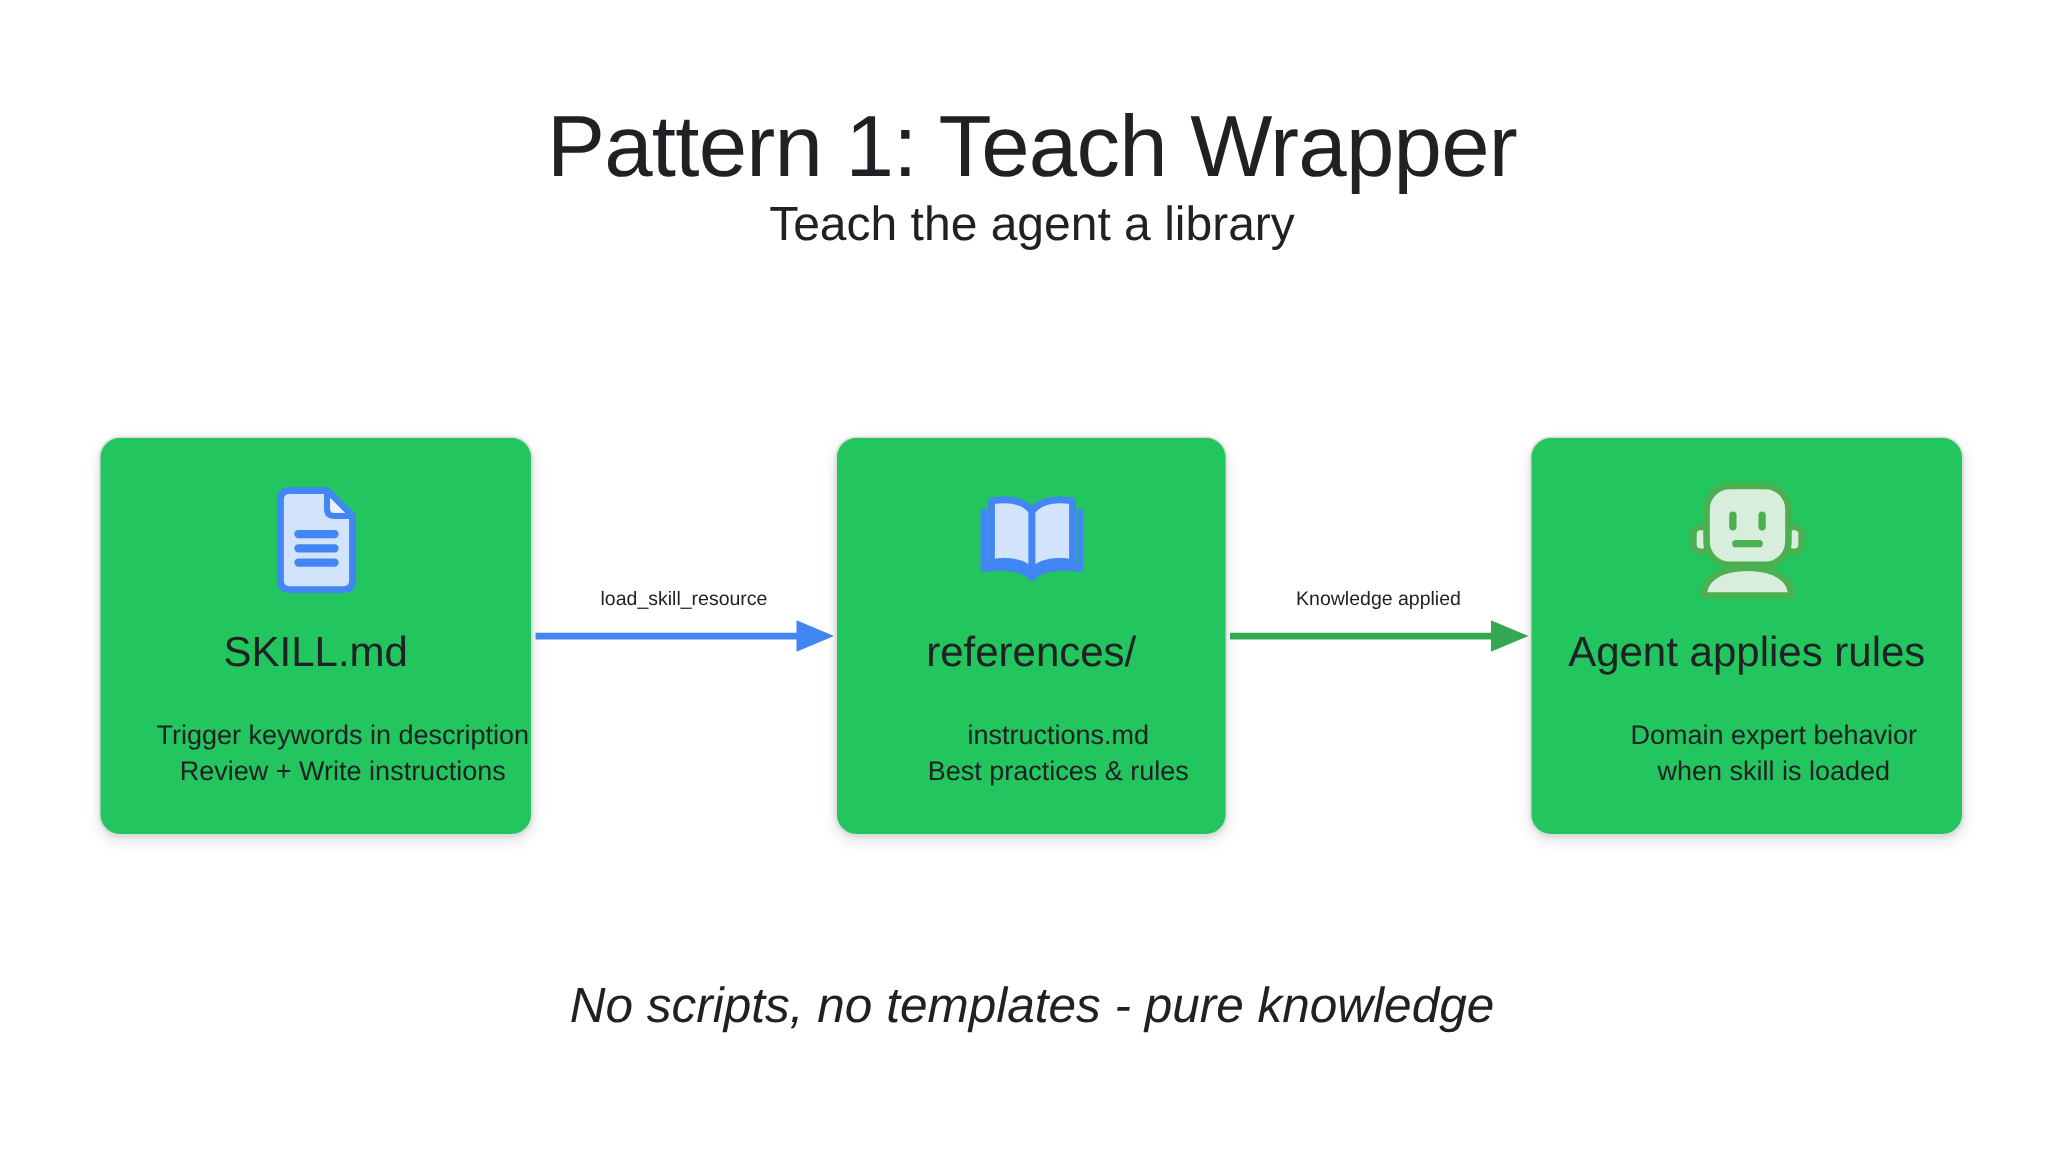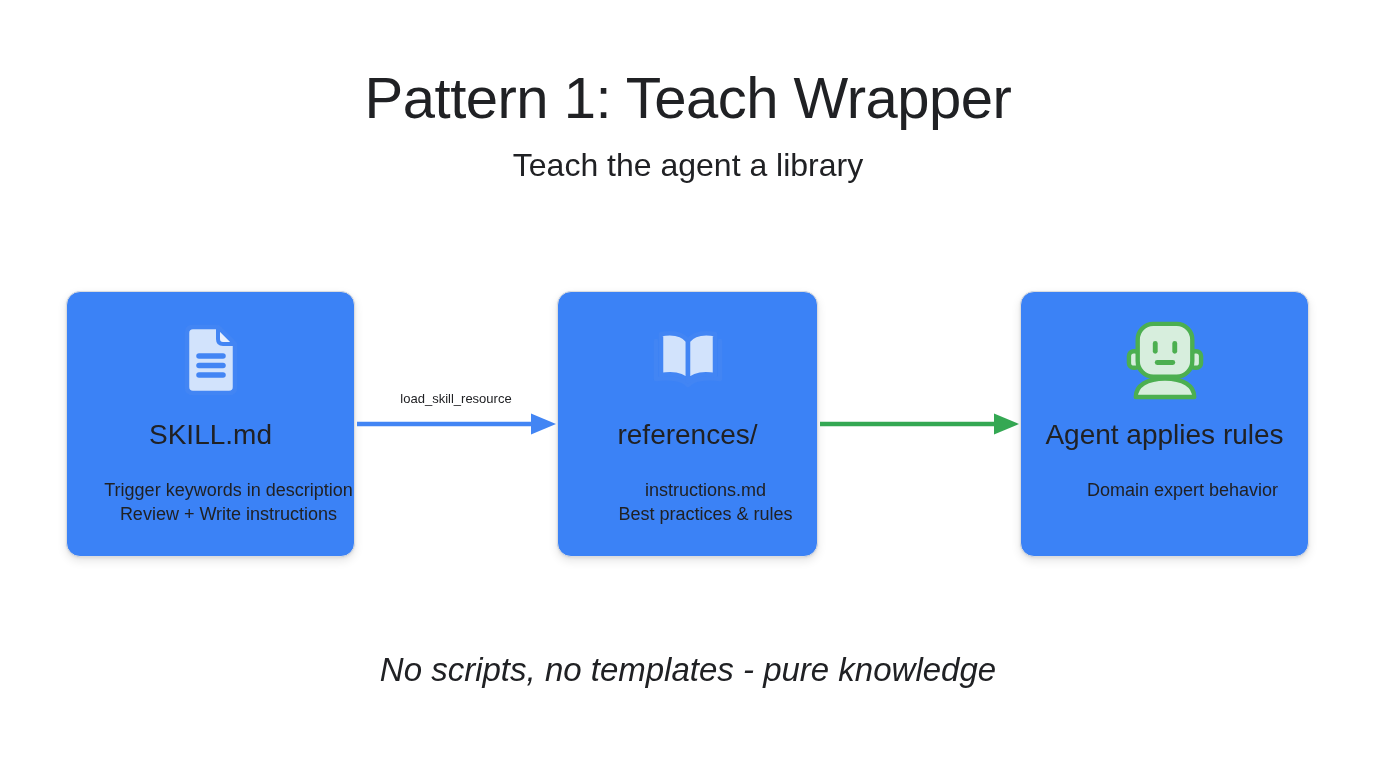--- a/index.html
+++ b/index.html
@@ -18,27 +18,27 @@
   body { font-family: "Liberation Sans", sans-serif; color: var(--text); }
   .slide {
     position: relative;
     width: 1376px;
     height: 768px;
     background: var(--background);
     overflow: hidden;
   }
   .header { position: absolute; top: 64px; left: 0; right: 0; text-align: center; }
   .title { font-size: 58px; line-height: 67px; font-weight: 400; letter-spacing: -0.5px; }
-  .subtitle { font-size: 32px; line-height: 37px; margin-top: 16px; font-weight: 400; }
+  .subtitle { font-size: 32px; line-height: 37px; font-weight: 400; }
 
   .box {
     position: absolute;
     top: 291px;
     height: 266px;
-    background: #3b82f6;
+    background: #22c55e;
     border: 1px solid var(--box-border);
     border-radius: 14px;
     box-shadow: 0 4px 10px rgba(0,0,0,0.10), 0 1px 3px rgba(0,0,0,0.08);
     display: flex;
     flex-direction: column;
     align-items: center;
     text-align: center;
   }
   .box-1 { left: 66px;  width: 289px; }
   .box-2 { left: 557px; width: 261px; text-align: center; }
@@ -115,20 +115,21 @@
         <path class="book-page" d="M40 13 C45 6 55 4 67 6 L67 47 C55 45 45 47 40 53 Z"></path>
       </svg>
     </div>
     <div class="box-title">references/</div>
     <div class="box-desc">
       <div>instructions.md</div>
       <div>Best practices &amp; rules</div>
     </div>
   </div>
 
+  <div class="arrow-label label-2">Knowledge applied</div>
   <div class="arrow-graphic arrow-2 arrow-green" style="color: rgb(52, 168, 83);">
     <svg width="202" height="26" viewBox="0 0 202 26" aria-hidden="true">
       <line x1="2" y1="13" x2="178" y2="13" stroke="currentColor" stroke-width="4.5"></line>
       <polygon points="176,2.5 201,13 176,23.5" fill="currentColor"></polygon>
     </svg>
   </div>
 
   <div class="box box-3">
     <div class="icon-wrap">
       <svg width="78" height="80" viewBox="0 0 80 82" aria-hidden="true">
@@ -138,18 +139,19 @@
         <path class="robot-part" d="M10 79 C10 67 22 60 40 60 C58 60 70 67 70 79 Z"></path>
         <rect class="robot-part" x="12" y="4" width="56" height="54" rx="16"></rect>
         <line class="robot-face" x1="30" y1="24" x2="30" y2="32"></line>
         <line class="robot-face" x1="50" y1="24" x2="50" y2="32"></line>
         <line class="robot-face" x1="32" y1="43.5" x2="48" y2="43.5"></line>
       </svg>
     </div>
     <div class="box-title">Agent applies rules</div>
     <div class="box-desc">
       <div>Domain expert behavior</div>
+      <div>when skill is loaded</div>
     </div>
   </div>
 
   <div class="footer">No scripts, no templates - pure knowledge</div>
 
 </div>
 
 </body></html>

